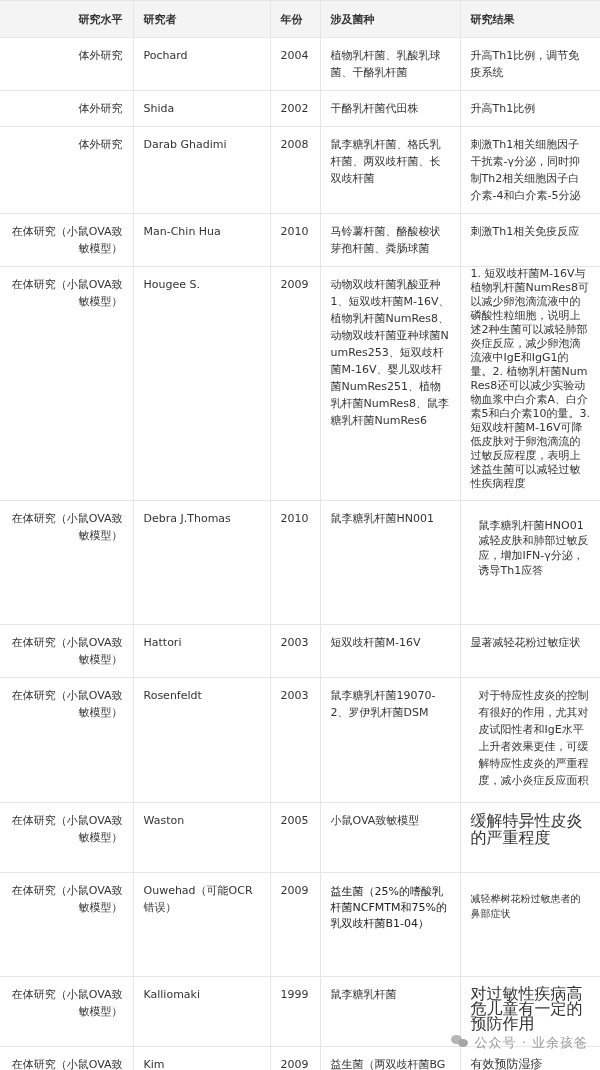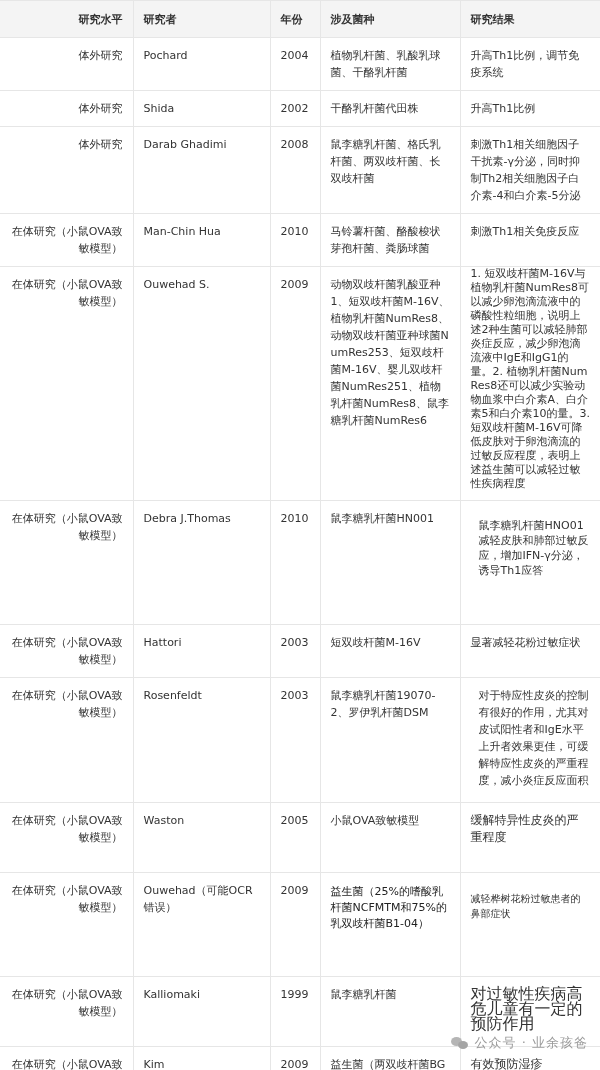--- a/index.html
+++ b/index.html
@@ -8,21 +8,21 @@
     table { border-collapse: collapse; width: 600px; table-layout: fixed; }
     col.c1 { width: 133px; } col.c2 { width: 137px; } col.c3 { width: 50px; }
     col.c4 { width: 140px; } col.c5 { width: 140px; }
     th, td { border: 1px solid #e6e6e6; vertical-align: top; text-align: left;
       font-size: 11px; line-height: 17px; padding: 9px 10px; word-break: break-all; }
     th { background: #f4f4f4; font-weight: bold; color: #333; padding-top: 10px; padding-bottom: 9px; }
     td.dense { line-height: 14px; padding-top: 0px; font-size: 11px; }
     td.indent { padding-left: 18px; }
     tr td:first-child, tr th:first-child { border-left: none; text-align: right; }
     tr td:last-child, tr th:last-child { border-right: none; }
-    .watermark { position: absolute; right: 12px; bottom: 18px; display: flex; align-items: center;
+    .watermark { position: absolute; right: 12px; bottom: 18px; display: flex; align-items: flex-start;
       color: #9a9a9a; font-size: 13px; letter-spacing: 1px; }
     .wm-icon { width: 18px; height: 14px; margin-right: 6px; position: relative; }
     .wm-icon span { position: absolute; border-radius: 50%; background: #b5b5b5; }
     .wm-icon .b1 { width: 11px; height: 9px; left: 0; top: 1px; }
     .wm-icon .b2 { width: 10px; height: 8px; left: 7px; top: 5px; background: #a5a5a5; }
   </style>
 </head>
 <body>
 
 <table>
@@ -66,21 +66,21 @@
     </tr>
     <tr style="height:53px">
       <td>在体研究（小鼠OVA致敏模型）</td>
       <td>Man-Chin Hua</td>
       <td>2010</td>
       <td>马铃薯杆菌、酪酸梭状芽孢杆菌、粪肠球菌</td>
       <td>刺激Th1相关免疫反应</td>
     </tr>
     <tr style="height:175px">
       <td>在体研究（小鼠OVA致敏模型）</td>
-      <td>Ouwehad S.</td>
+      <td>Hougee S.</td>
       <td>2009</td>
       <td>动物双歧杆菌乳酸亚种1、短双歧杆菌M-16V、植物乳杆菌NumRes8、动物双歧杆菌亚种球菌NumRes253、短双歧杆菌M-16V、婴儿双歧杆菌NumRes251、植物乳杆菌NumRes8、鼠李糖乳杆菌NumRes6</td>
       <td class="dense">1. 短双歧杆菌M-16V与植物乳杆菌NumRes8可以减少卵泡滴流液中的磷酸性粒细胞，说明上述2种生菌可以减轻肺部炎症反应，减少卵泡滴流液中IgE和IgG1的量。2. 植物乳杆菌NumRes8还可以减少实验动物血浆中白介素A、白介素5和白介素10的量。3. 短双歧杆菌M-16V可降低皮肤对于卵泡滴流的过敏反应程度，表明上述益生菌可以减轻过敏性疾病程度</td>
     </tr>
     <tr style="height:124px">
       <td>在体研究（小鼠OVA致敏模型）</td>
       <td>Debra J.Thomas</td>
       <td>2010</td>
       <td>鼠李糖乳杆菌HN001</td>
       <td class="indent" style="padding-top:17px;line-height:15px">鼠李糖乳杆菌HNO01减轻皮肤和肺部过敏反应，增加IFN-γ分泌，诱导Th1应答</td>
@@ -97,21 +97,21 @@
       <td>Rosenfeldt</td>
       <td>2003</td>
       <td>鼠李糖乳杆菌19070-2、罗伊乳杆菌DSM</td>
       <td class="indent">对于特应性皮炎的控制有很好的作用，尤其对皮试阳性者和IgE水平上升者效果更佳，可缓解特应性皮炎的严重程度，减小炎症反应面积</td>
     </tr>
     <tr style="height:70px">
       <td>在体研究（小鼠OVA致敏模型）</td>
       <td>Waston</td>
       <td>2005</td>
       <td>小鼠OVA致敏模型</td>
-      <td style="font-size:12px;line-height:17px">缓解特异性皮炎的严重程度</td>
+      <td style="font-size:16px;line-height:17px">缓解特异性皮炎的严重程度</td>
     </tr>
     <tr style="height:104px">
       <td>在体研究（小鼠OVA致敏模型）</td>
       <td>Ouwehad（可能OCR错误）</td>
       <td>2009</td>
       <td style="padding-top:11px;line-height:16px;color:#222">益生菌（25%的嗜酸乳杆菌NCFMTM和75%的乳双歧杆菌B1-04）</td>
       <td style="padding-top:18px;font-size:10px;line-height:15px">减轻桦树花粉过敏患者的鼻部症状</td>
     </tr>
     <tr style="height:70px">
       <td>在体研究（小鼠OVA致敏模型）</td>

